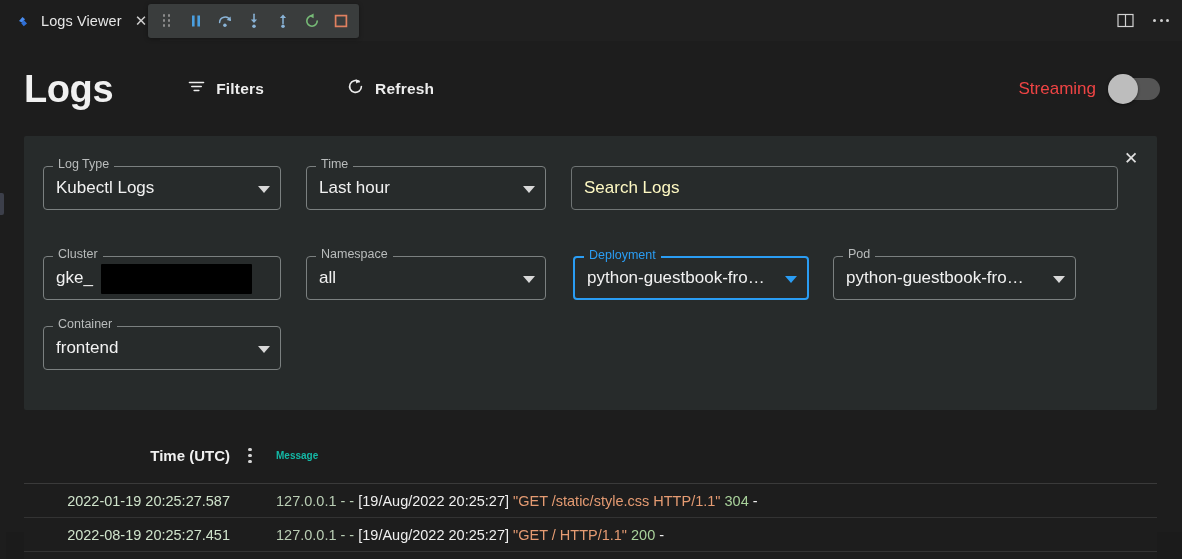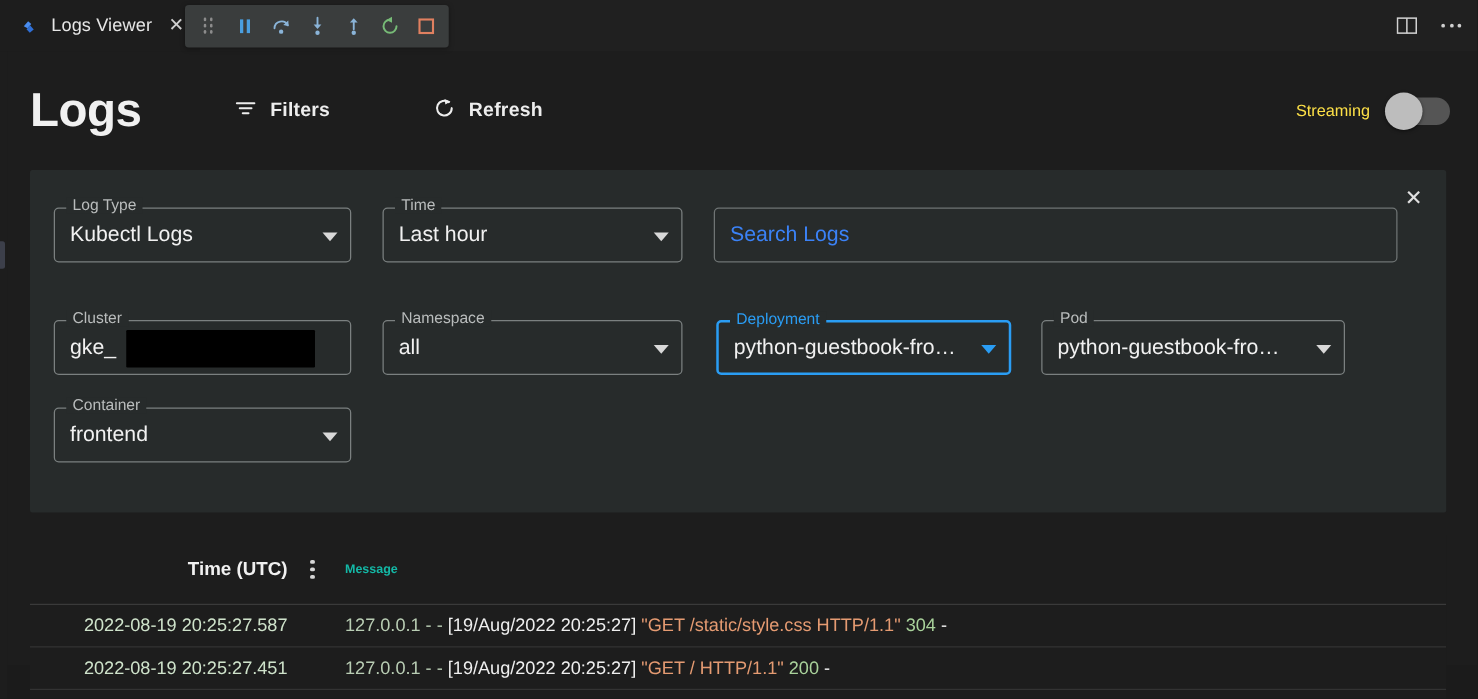--- a/index.html
+++ b/index.html
@@ -71,21 +71,21 @@
     font-size:38px; font-weight:bold; color:#f0f0f0; letter-spacing:-.4px;
     line-height:1; margin-right:28px;
   }
   .hdr-btn{
     display:flex; align-items:center; gap:10px; height:40px; padding:0 10px;
     cursor:pointer; border-radius:3px; color:#ededed;
   }
   .hdr-btn-label{ font-size:15.5px; font-weight:bold; letter-spacing:.2px; }
   .hdr-spacer{ flex:1 1 auto; }
   .streaming-wrap{ display:flex; align-items:center; gap:12px; }
-  .streaming-label{ font-size:13px; color:#fde047; }
+  .streaming-label{ font-size:17px; color:#ef4444; }
   .switch{
     width:52px; height:22px; border-radius:11px; background:#555555;
     position:relative; cursor:pointer; flex:0 0 auto;
   }
   .switch .knob{
     position:absolute; left:0px; top:-4px; width:30px; height:30px;
     border-radius:50%; background:#bdbdbd; box-shadow:0 1px 3px rgba(0,0,0,.5);
   }
 
   
@@ -113,21 +113,21 @@
   .field-label{
     position:absolute; top:-9px; left:9px; padding:0 5px;
     background:#272b2b; font-size:12.5px; color:#b9bcbc; line-height:1;
     white-space:nowrap; pointer-events:none;
   }
   .field.focused .field-label{ color:#2a9df4; }
   .field-value{
     font-size:17px; color:#f1f1f1; white-space:nowrap; overflow:hidden;
     text-overflow:ellipsis; flex:1 1 auto; padding-right:20px;
   }
-  .field-value.placeholder{ color:#3b82f6; }
+  .field-value.placeholder{ color:#fef9c3; }
   .caret{
     position:absolute; right:10px; top:50%; margin-top:-2px;
     width:0; height:0; border-left:6px solid transparent; border-right:6px solid transparent;
     border-top:7px solid #d8d8d8;
   }
   .redact{
     position:absolute; background:#000; border-radius:1px;
   }
   .f-logtype{ width:238px; }
   .f-time   { width:240px; }
@@ -358,21 +358,21 @@
         <span class="dots-v">
             <i></i>
             <i></i>
             <i></i>
           </span>
       </div>
       <div class="th-msg">Message</div>
     </div>
     <div id="log-rows">
         <div class="trow">
-          <div class="td-time">2022-08-19 20:25:27.587</div>
+          <div class="td-time">2022-01-19 20:25:27.587</div>
           <div class="td-gap"></div>
           <div class="td-msg"><span class="tok-ip">127.0.0.1 - - </span><span class="tok-plain">[19/Aug/2022 20:25:27] </span><span class="tok-req">"GET /static/style.css HTTP/1.1" </span><span class="tok-code">304 </span><span class="tok-plain">-</span></div>
         </div>
         <div class="trow">
           <div class="td-time">2022-08-19 20:25:27.451</div>
           <div class="td-gap"></div>
           <div class="td-msg"><span class="tok-ip">127.0.0.1 - - </span><span class="tok-plain">[19/Aug/2022 20:25:27] </span><span class="tok-req">"GET / HTTP/1.1" </span><span class="tok-code">200 </span><span class="tok-plain">-</span></div>
         </div>
       </div>
   </div>

